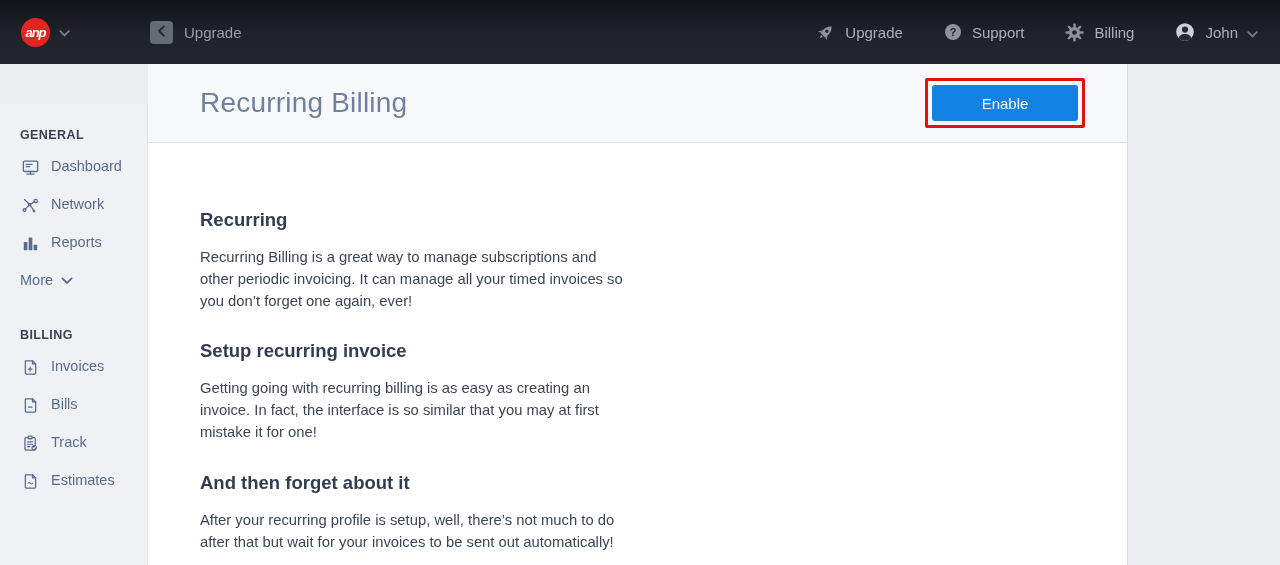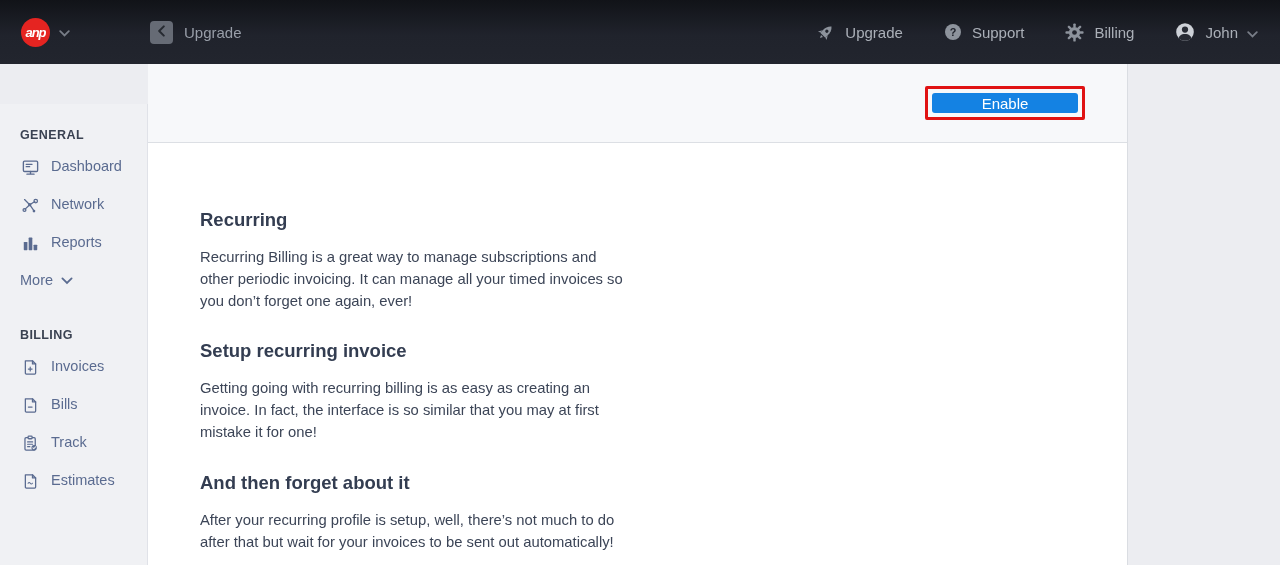--- a/index.html
+++ b/index.html
@@ -70,21 +70,21 @@
     display:flex; align-items:center; padding:0 42px 0 52px;
   }
   .page-title {
     font-size:28px; font-weight:normal; color:#71809e; margin:0;
     letter-spacing:0.2px;
   }
   .annotation-box {
     margin-left:auto; border:3px solid #e01212; padding:4px; border-radius:2px;
   }
   .enable-btn {
-    width:146px; height:20px; background:#1482e3; color:#ffffff;
+    width:146px; height:36px; background:#1482e3; color:#ffffff;
     border:none; border-radius:3px; font-size:15px;
     font-family:"Liberation Sans", sans-serif; cursor:pointer;
   }
   .content { padding:66px 0 0 52px; }
   .content h2 {
     font-size:18.5px; font-weight:bold; color:#333d51; margin:0 0 16px 0;
   }
   .content p {
     font-size:14.8px; color:#3c4557; line-height:21.8px;
     width:434px; margin:0 0 28px 0;
@@ -283,20 +283,21 @@
             <path d="M14.5 3.5 V7.5 H18.5"></path>
             <path d="M9 14.2 c0.9 -1.3 1.8 -1.3 2.7 0 c0.9 1.3 1.8 1.3 2.7 0" stroke-width="1.4"></path>
           </svg>
         </span>
         <span>Estimates</span>
       </div>
     </aside>
 
     <main class="main">
       <div class="main-header">
+        <h1 class="page-title">Recurring Billing</h1>
         <div class="annotation-box">
           <button class="enable-btn">Enable</button>
         </div>
       </div>
 
       <div class="content">
         <section>
           <h2>Recurring</h2>
           <p>Recurring Billing is a great way to manage subscriptions and other periodic invoicing. It can manage all your timed invoices so you don’t forget one again, ever!</p>
         </section>

